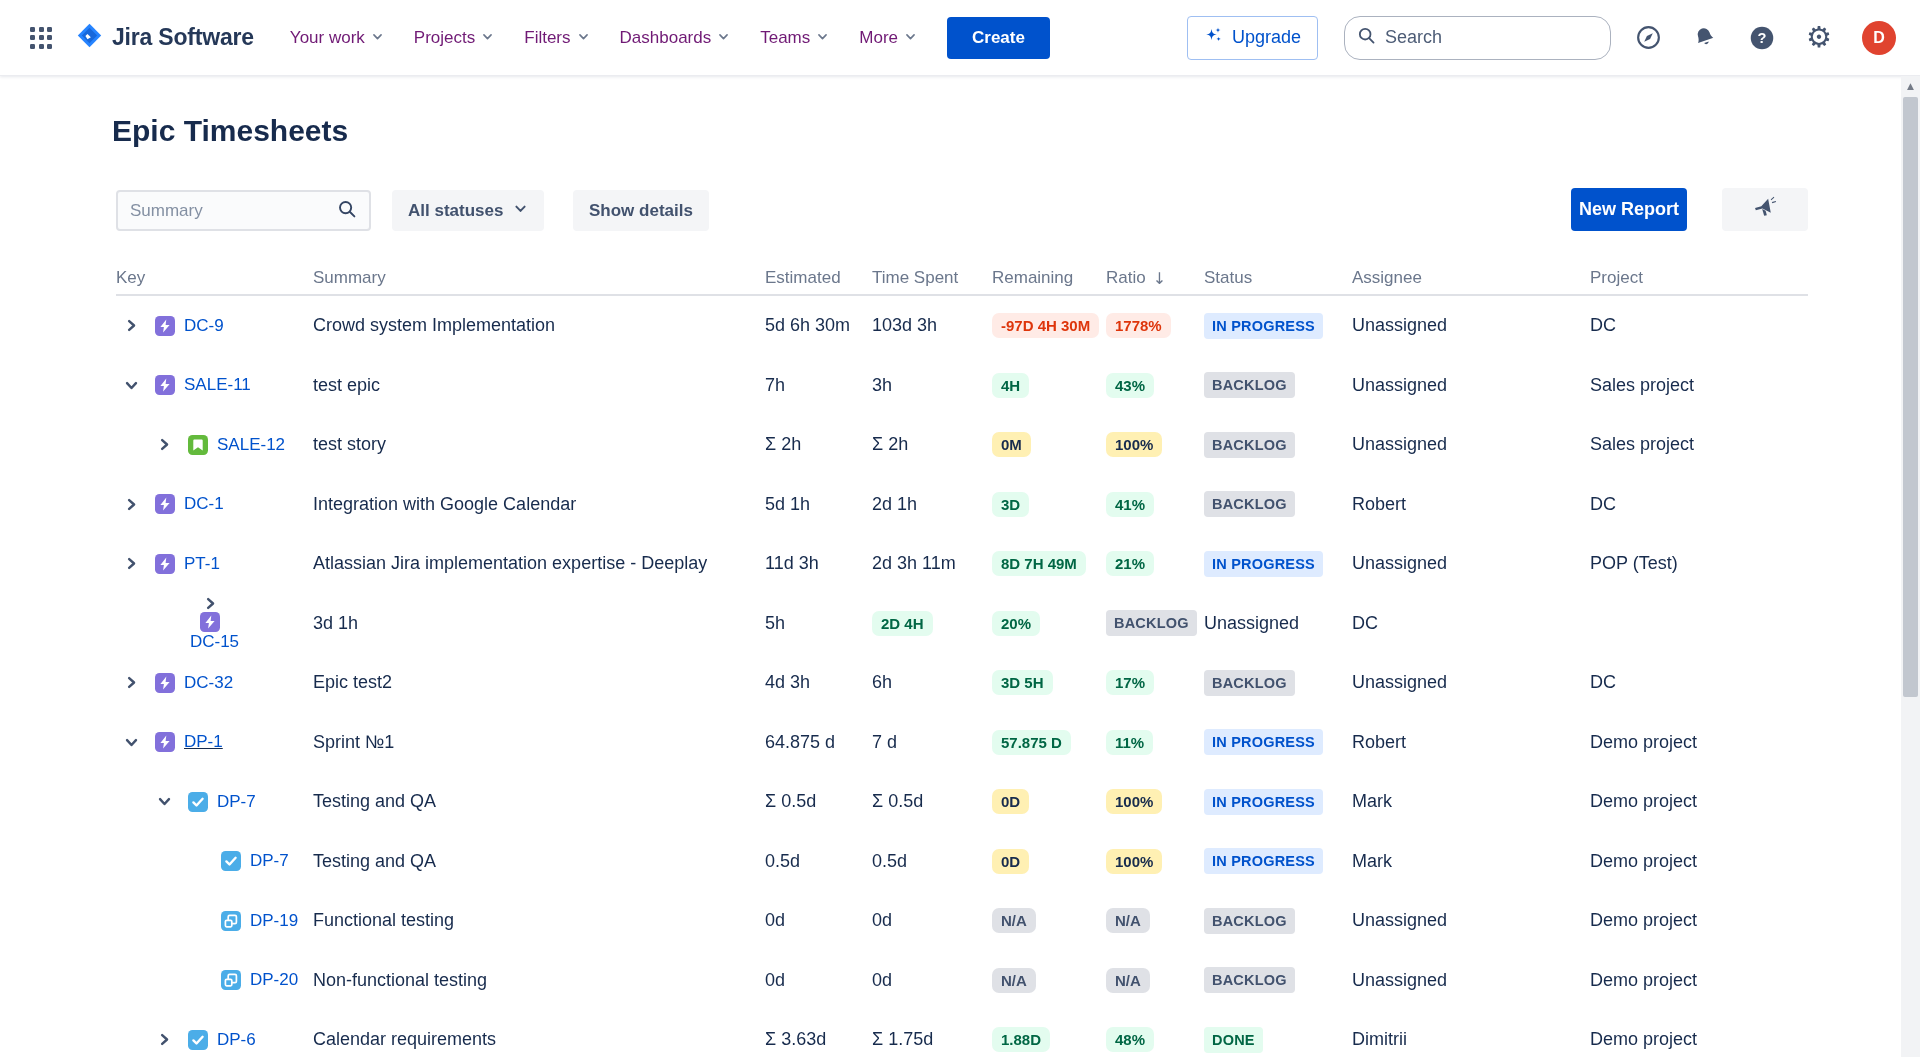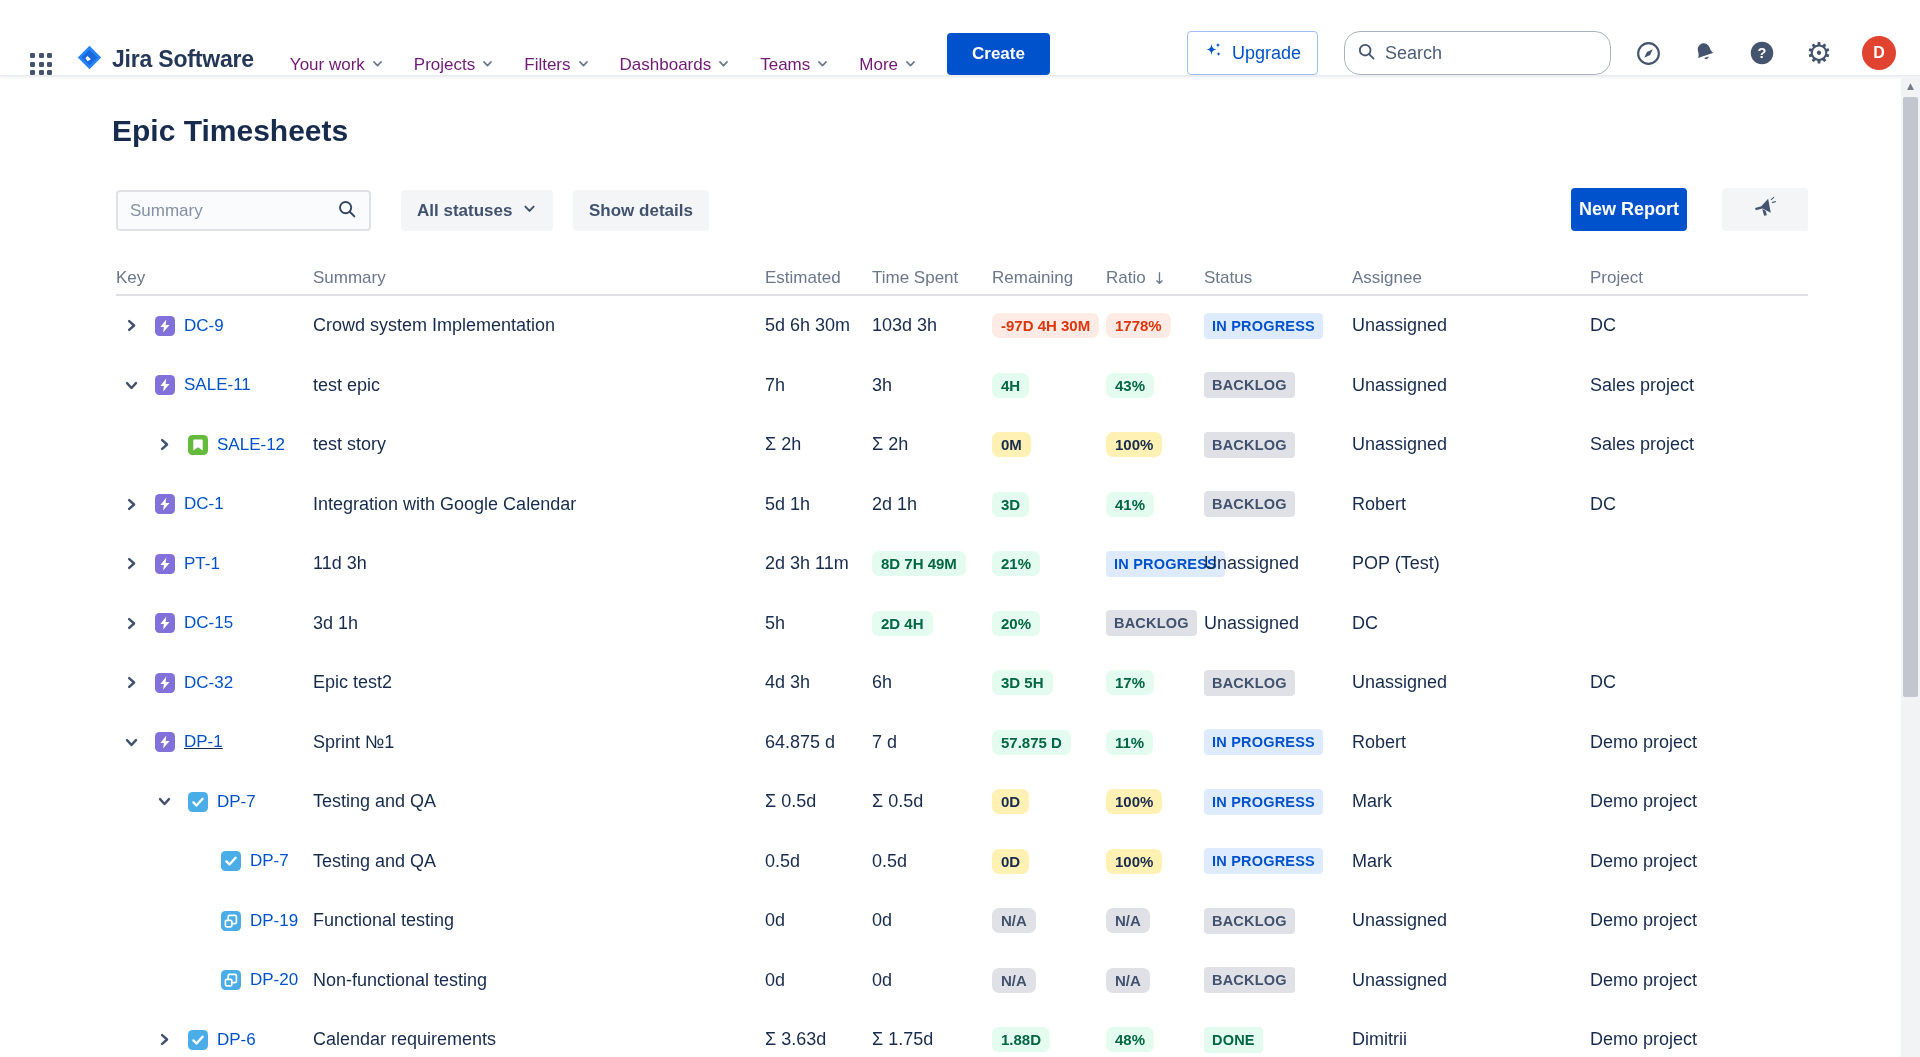--- a/index.html
+++ b/index.html
@@ -1,21 +1,21 @@
 <!DOCTYPE html>
 <html style="--accent: #0052CC; --succ-bg: #E3FCEF; --succ-tx: #006644; --warn-bg: #FFF0B3; --warn-tx: #172B4D; --dang-bg: #FFEBE6; --dang-tx: #DE350B; --neut-bg: #DFE1E6; --neut-tx: #42526E; --prog-bg: #DEEBFF; --prog-tx: #0052CC; --avatar: #E0432F;"><head>
 <meta charset="utf-8">
 <style>
   * { box-sizing: border-box; margin: 0; padding: 0; }
   html,body { width:1920px; height:1057px; overflow:hidden; background:#fff;
     font-family:"Liberation Sans", sans-serif; color:#172B4D; }
 
   
   .topnav { position:absolute; top:0; left:0; right:0; height:76px; background:#fff;
-    display:flex; align-items:flex-end; padding:0 24px 0 30px;
+    display:flex; align-items:center; padding:0 24px 0 30px;
     border-bottom:1px solid #EBECF0; box-shadow:0 1px 3px rgba(9,30,66,.10); z-index:5; }
   .appswitch { display:grid; grid-template-columns:repeat(3,5px); grid-gap:3.5px; cursor:pointer; margin-right:24px; }
   .appswitch i { width:5px; height:5px; border-radius:1.2px; background:#44546F; display:block; }
   .logo { display:flex; align-items:center; gap:9px; margin-right:36px; cursor:pointer; }
   .logo-text { font-size:23px; font-weight:700; color:#253858; letter-spacing:-0.2px; }
   .nav-items { display:flex; align-items:center; gap:30px; }
   .nav-item { display:flex; align-items:center; gap:6px; font-size:17px; color:#701a75; cursor:pointer; white-space:nowrap; }
   .create-btn { margin-left:30px; height:42px; padding:0 25px; background:var(--accent,#0052CC); color:#fff;
     font-size:17px; font-weight:700; border:none; border-radius:4px; cursor:pointer; }
   .nav-right { margin-left:auto; display:flex; align-items:center; }
@@ -36,21 +36,21 @@
   .page-title { position:absolute; left:112px; top:114px; font-size:30px; font-weight:700; color:#172B4D; }
 
   .summary-filter { position:absolute; left:116px; top:190px; width:255px; height:41px;
     border:2px solid #DFE1E6; border-radius:4px; background:#FAFBFC; display:flex; align-items:center; padding:0 12px; }
   .summary-filter input { border:none; outline:none; background:transparent; width:100%;
     font-size:17px; color:#344563; font-family:"Liberation Sans",sans-serif; }
   .summary-filter input::placeholder { color:#8490A3; }
   .soft-btn { position:absolute; top:190px; height:41px; background:#F4F5F7; border:none; border-radius:4px;
     color:#42526E; font-size:17px; font-weight:600; display:flex; align-items:center; gap:10px;
     padding:0 16px; cursor:pointer; font-family:"Liberation Sans",sans-serif; }
-  .statuses-btn { left:401px; }
+  .statuses-btn { left:392px; }
   .details-btn { left:573px; }
   .new-report-btn { position:absolute; left:1571px; top:188px; width:116px; height:43px; background:var(--accent,#0052CC);
     color:#fff; font-size:18px; font-weight:700; border:none; border-radius:4px; cursor:pointer;
     font-family:"Liberation Sans",sans-serif; }
   .announce-btn { position:absolute; left:1722px; top:188px; width:86px; height:43px; background:#F4F5F7;
     border:none; border-radius:4px; display:flex; align-items:center; justify-content:center; cursor:pointer; color:#44546F; }
 
   
   .table { position:absolute; left:116px; top:262px; width:1692px; }
   .grid-cols { display:grid; grid-template-columns:197px 452px 107px 120px 114px 98px 148px 238px 218px; }
@@ -431,20 +431,23 @@
           </span>
           <span style="display: flex;">
             <svg class="type-icon" viewBox="0 0 20 20">
               <rect width="20" height="20" rx="4.5" fill="#8270DB"></rect>
               <path d="M11.3 3.6 L5.4 10.9 H8.9 L8.1 16.4 L14.6 8.9 H10.6 Z" fill="#fff"></path>
             </svg>
           </span>
           <a class="key-link">PT-1</a>
         </div>
         <div class="cell">
+          <span class="summary-text">Atlassian Jira implementation expertise - Deeplay</span>
+        </div>
+        <div class="cell">
           <span>11d 3h</span>
         </div>
         <div class="cell">
           <span>2d 3h 11m</span>
         </div>
         <div class="cell">
           <span class="badge success">8D 7H 49M</span>
         </div>
         <div class="cell">
           <span class="badge success">21%</span>
@@ -453,21 +456,21 @@
           <span class="status-badge inprogress">IN PROGRESS</span>
         </div>
         <div class="cell">
           <span>Unassigned</span>
         </div>
         <div class="cell">
           <span>POP (Test)</span>
         </div>
       </div>
       <div class="trow grid-cols">
-        <div class="cell tree" style="padding-left: 0px;">
+        <div class="cell tree" style="padding-left: 0px; flex-direction: column;">
           <span class="chev-slot">
             <svg width="17" height="17" viewBox="0 0 16 16" fill="none" stroke="#42526E" stroke-width="2.3" stroke-linecap="round" stroke-linejoin="round">
               <path d="M5.8 3.8 L10.4 8 L5.8 12.2"></path>
             </svg>
           </span>
           <span style="display: flex;">
             <svg class="type-icon" viewBox="0 0 20 20">
               <rect width="20" height="20" rx="4.5" fill="#8270DB"></rect>
               <path d="M11.3 3.6 L5.4 10.9 H8.9 L8.1 16.4 L14.6 8.9 H10.6 Z" fill="#fff"></path>
             </svg>

